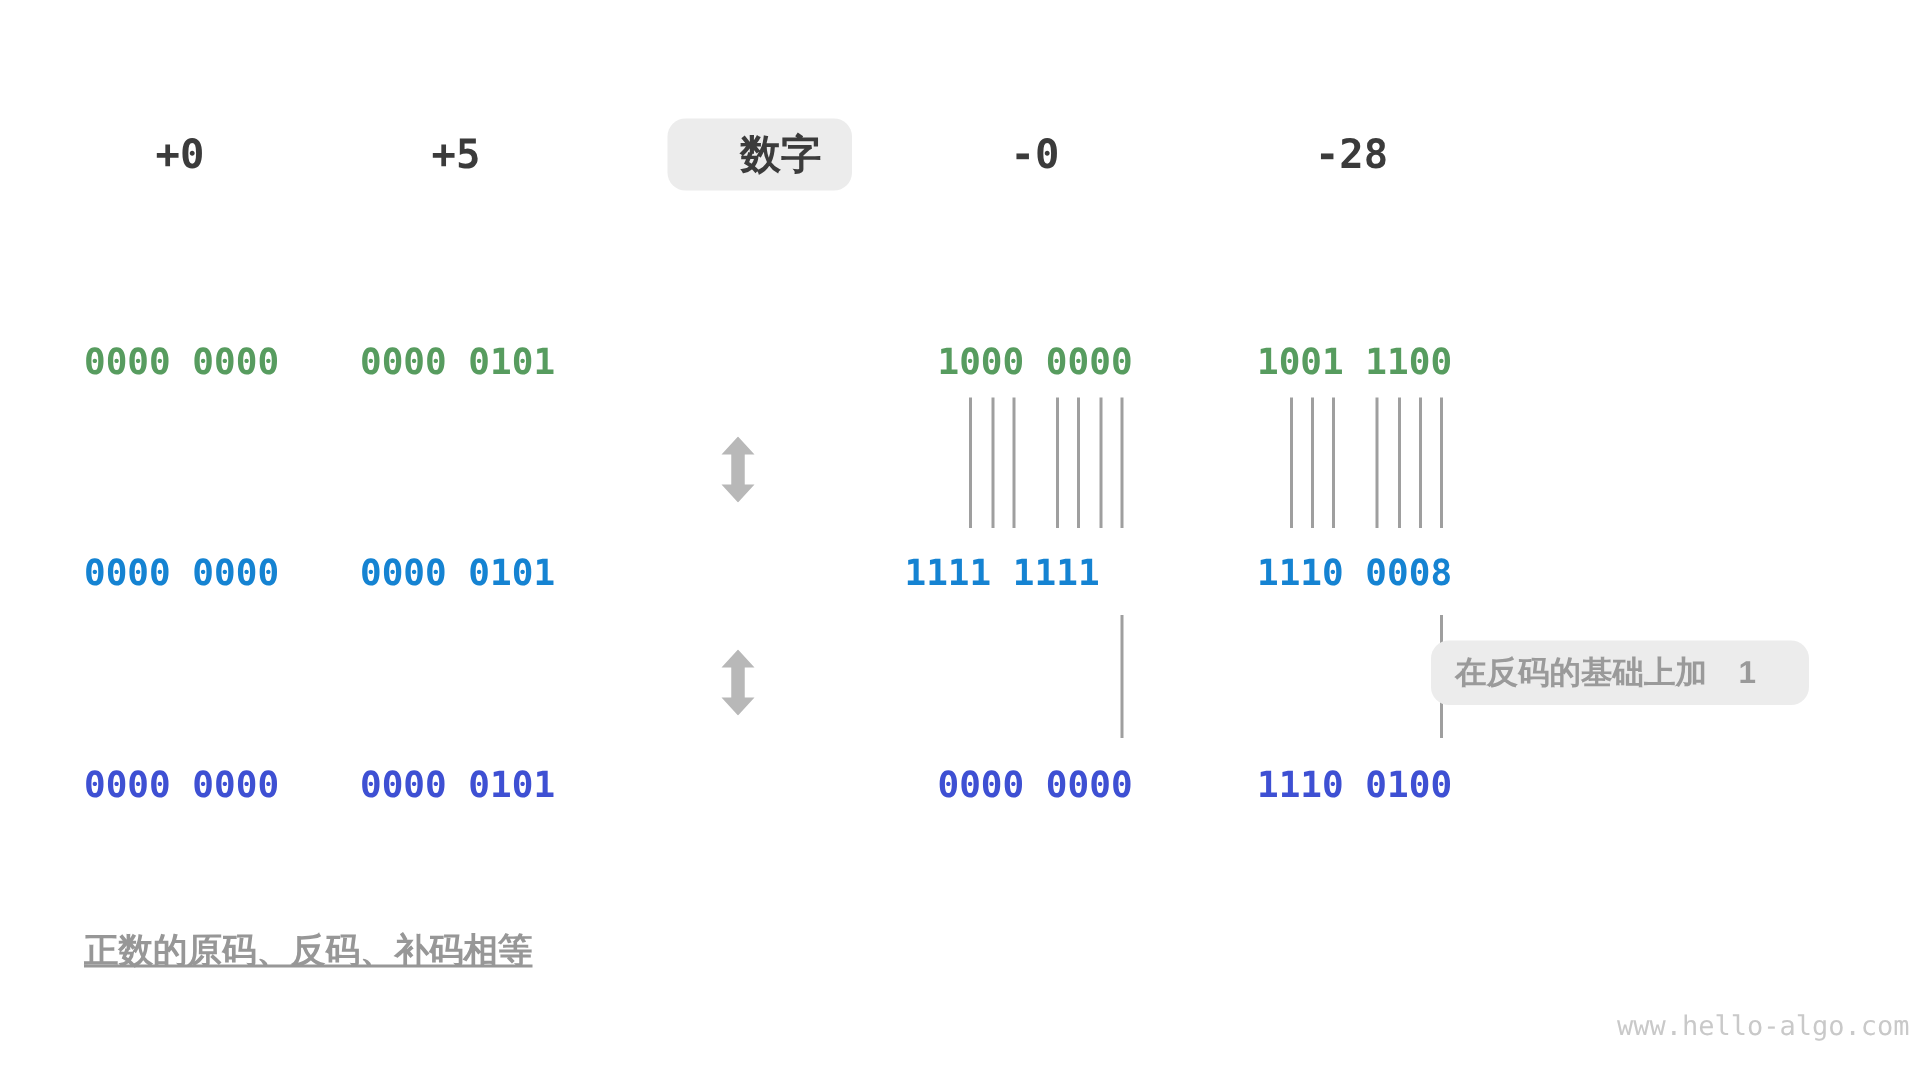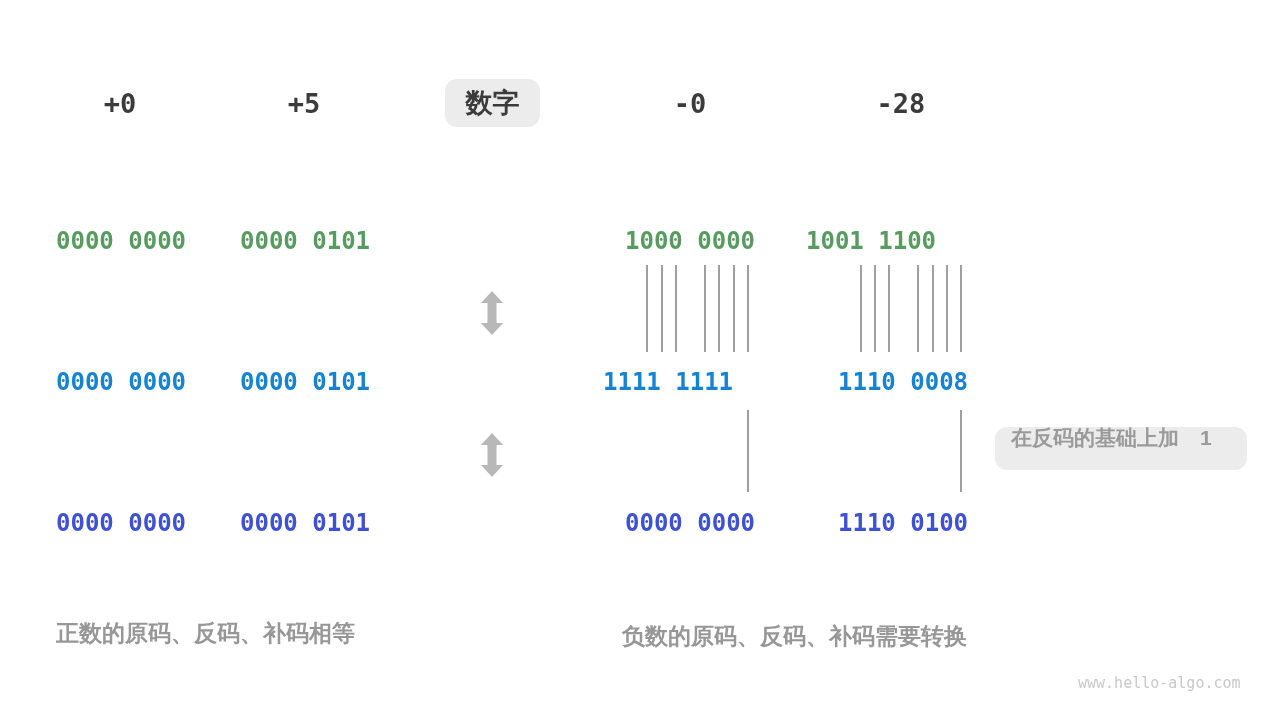--- a/index.html
+++ b/index.html
@@ -22,68 +22,68 @@
     font-size:24px;font-weight:bold;line-height:1;white-space:pre;letter-spacing:0;
   }
   .bin.green{color:var(--green);}
   .bin.blue{color:var(--blue);}
   .bin.indigo{color:var(--indigo);}
   .chip{
     position:absolute;left:445px;width:95px;height:48px;border-radius:12px;
     background:var(--chip-bg);display:flex;align-items:center;justify-content:center;
     font-size:27px;font-weight:bold;line-height:1;
   }
-  .chip.dark{color:var(--ink);}
+  .chip.dark{color:var(--ink);padding-left:28px;}
   .chip.green{color:var(--green);}
   .chip.blue{color:var(--blue);}
   .chip.indigo{color:var(--indigo);}
   .tick{position:absolute;width:2px;background:var(--tick-line);}
   .tick.t1{top:265px;height:87px;}
   .tick.t2{top:410px;height:82px;}
   .arrow{position:absolute;left:479px;width:26px;height:44px;}
   .note{
     position:absolute;background:var(--chip-bg);border-radius:18px;
     color:var(--note-text);font-weight:bold;
   }
   .note.invert{
     left:995px;top:263px;width:228px;height:95px;
     display:flex;flex-direction:column;justify-content:center;
     padding-left:16px;box-sizing:border-box;font-size:21px;line-height:35px;
   }
   .note.addone{
-    left:995px;top:427px;width:252px;height:43px;border-radius:12px;
-    display:flex;padding-left:16px;box-sizing:border-box;
+    left:954px;top:427px;width:252px;height:43px;border-radius:12px;
+    display:flex;align-items:center;padding-left:16px;box-sizing:border-box;
     font-size:21px;line-height:1;white-space:pre;
   }
   .caption{
     position:absolute;font-size:23px;font-weight:bold;color:var(--caption-text);
-    line-height:1.2;white-space:pre;
+    line-height:1.2;white-space:pre;text-decoration:underline;
   }
   .watermark{
-    position:absolute;left:1078px;top:676px;font-size:15px;color:var(--watermark-text);
+    position:absolute;left:1078px;top:676px;font-size:18px;color:var(--watermark-text);
     font-family:"DejaVu Sans Mono","Liberation Mono",monospace;line-height:1;white-space:pre;
   }
 </style>
 </head>
 <body>
 
 <div class="canvas">
 
   <div class="num" style="left:120px;top:90px">+0</div>
   <div class="num" style="left:304px;top:90px">+5</div>
   <div class="chip dark" style="top:79px">
     <span>数字</span>
   </div>
   <div class="num" style="left:690px;top:90px">-0</div>
   <div class="num" style="left:901px;top:90px">-28</div>
 
   <div class="bin green" style="left:56px;top:229px">0000 0000</div>
   <div class="bin green" style="left:240px;top:229px">0000 0101</div>
   <div class="bin green" style="left:625px;top:229px">1000 0000</div>
-  <div class="bin green" style="left:806px;top:229px">1001 1100</div>
+  <div class="bin green" style="left:838px;top:229px">1001 1100</div>
 
   <div class="tick t1" style="left:646px"></div>
   <div class="tick t1" style="left:661px"></div>
   <div class="tick t1" style="left:675px"></div>
   <div class="tick t1" style="left:704px"></div>
   <div class="tick t1" style="left:718px"></div>
   <div class="tick t1" style="left:733px"></div>
   <div class="tick t1" style="left:747px"></div>
   <div class="tick t1" style="left:860px"></div>
   <div class="tick t1" style="left:874px"></div>
@@ -116,17 +116,16 @@
   <div class="bin indigo" style="left:56px;top:511px">0000 0000</div>
   <div class="bin indigo" style="left:240px;top:511px">0000 0101</div>
   <div class="bin indigo" style="left:625px;top:511px">0000 0000</div>
   <div class="bin indigo" style="left:838px;top:511px">1110 0100</div>
 
   <div class="note addone">
     <span>在反码的基础上加　1</span>
   </div>
 
   <div class="caption" style="left:56px;top:620px">正数的原码、反码、补码相等</div>
-  <div class="caption" style="left:622px;top:623px">负数的原码、反码、补码需要转换</div>
 
   <div class="watermark">www.hello-algo.com</div>
 
 </div>
 
 </body></html>

